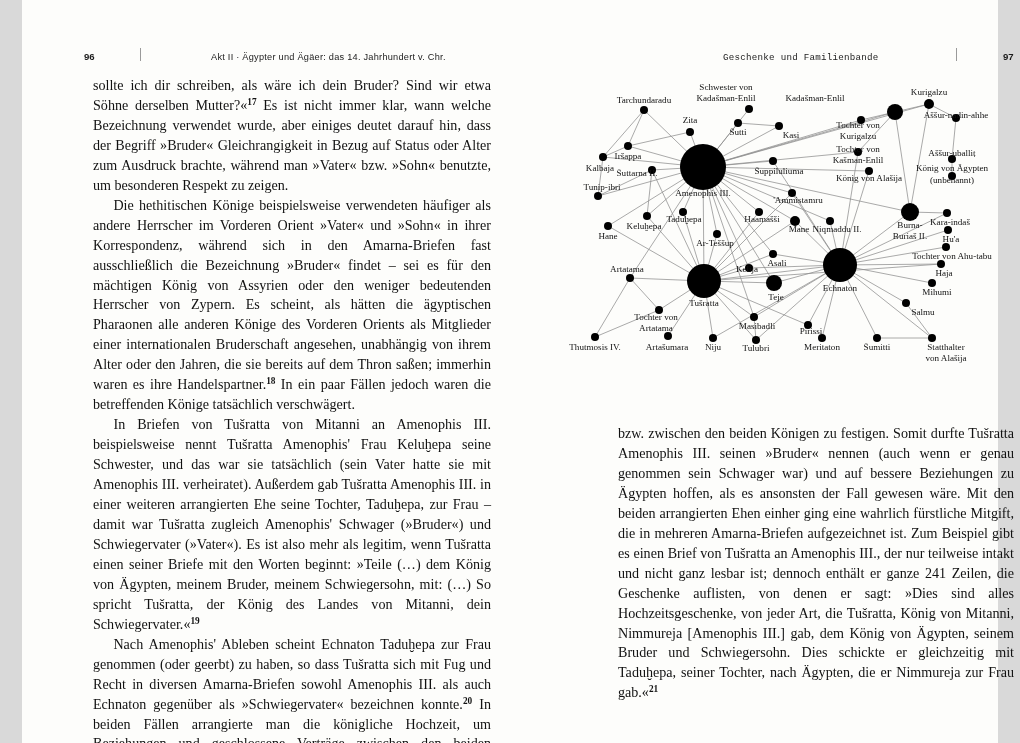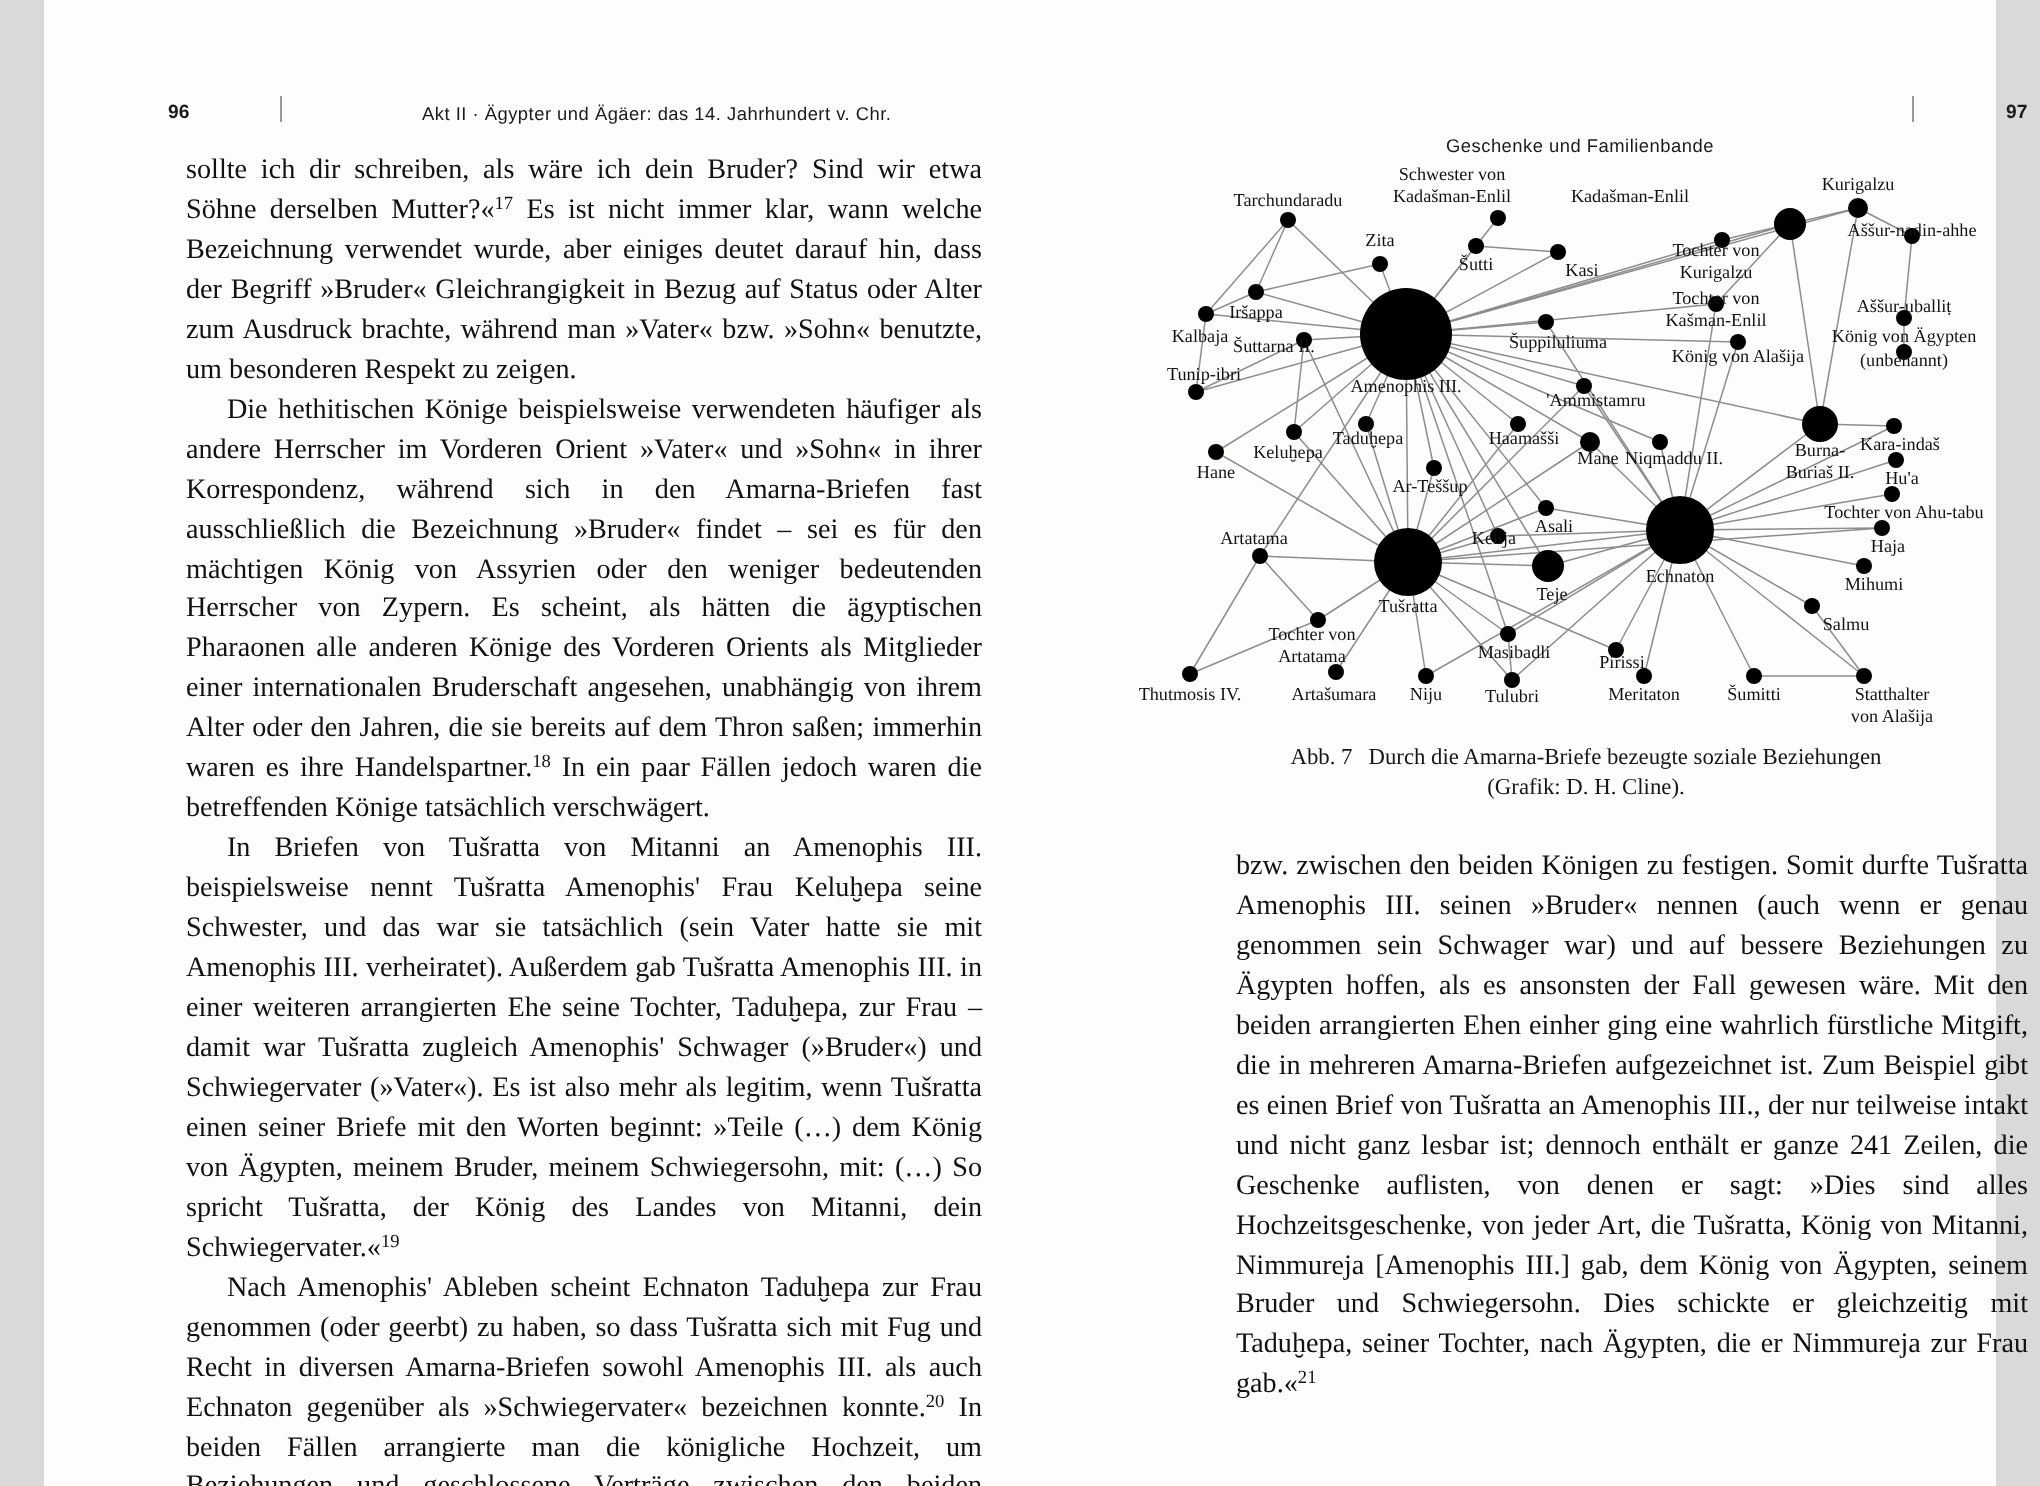--- a/index.html
+++ b/index.html
@@ -49,21 +49,21 @@
   .folio-rule {
     position: absolute;
     width: 1px;
     background: #9a9a9a;
     height: 13px;
   }
   #runhead-left  { left: 141px; top: 52px; margin-left: 48px; }
   #folio-left    { left: 62px;  top: 51px; }
   #rule-left     { left: 118px; top: 48px; }
 
-  #runhead-right { left: 701px; top: 68px; }
+  #runhead-right { left: 701px; top: 52px; font-family: Liberation Mono, monospace; }
   #folio-right   { left: 946px; top: 51px; margin-left: 35px; }
   #rule-right    { left: 934px; top: 48px; }
 
   
   .col {
     position: absolute;
     width: 398px;
     font-size: 14.1px;
     line-height: 19.95px;
     text-align: justify;
@@ -72,21 +72,21 @@
     hyphens: manual;
   }
   #col-left  { left: 71px;  top: 76px; }
   #col-right { left: 596px; top: 424px; width: 396px; }
   .col p { margin: 0; }
   .col p.indent { text-indent: 1.45em; }
   sup {
     font-size: 0.66em;
     line-height: 0;
     vertical-align: 0.5em;
-    font-weight: normal;
+    font-weight: bold;
   }
 
   
   #figure {
     position: absolute;
     left: 529px;
     top: 72px;
     width: 447px;
     height: 296px;
   }
@@ -330,21 +330,17 @@
           <text x="116" y="278" text-anchor="middle" fill="#121212" font-size="9.1" font-family="&quot;Liberation Serif&quot;, serif">Artašumara</text>
           <text x="162" y="278" text-anchor="middle" fill="#121212" font-size="9.1" font-family="&quot;Liberation Serif&quot;, serif">Niju</text>
           <text x="205" y="279" text-anchor="middle" fill="#121212" font-size="9.1" font-family="&quot;Liberation Serif&quot;, serif">Tulubri</text>
           <text x="271" y="278" text-anchor="middle" fill="#121212" font-size="9.1" font-family="&quot;Liberation Serif&quot;, serif">Meritaton</text>
           <text x="326" y="278" text-anchor="middle" fill="#121212" font-size="9.1" font-family="&quot;Liberation Serif&quot;, serif">Šumitti</text>
           <text x="395" y="278" text-anchor="middle" fill="#121212" font-size="9.1" font-family="&quot;Liberation Serif&quot;, serif">Statthalter</text>
           <text x="395" y="289" text-anchor="middle" fill="#121212" font-size="9.1" font-family="&quot;Liberation Serif&quot;, serif">von Alašija</text>
         </g>
       </svg>
   </div>
-  <div class="fig-caption">
-    <span class="cap-num">Abb. 7</span><span>Durch die Amarna-Briefe bezeugte soziale Beziehungen</span><br>
-    <span>(Grafik: D. H. Cline).</span>
-  </div>
 
   <div class="col" id="col-right">
       <p>bzw. zwischen den beiden Königen zu festigen. Somit durfte Tušratta Amenophis III. seinen »Bruder« nennen (auch wenn er genau genommen sein Schwager war) und auf bessere Beziehungen zu Ägypten hoffen, als es ansonsten der Fall gewesen wäre. Mit den beiden arrangierten Ehen einher ging eine wahrlich fürstliche Mitgift, die in mehreren Amarna-Briefen aufgezeichnet ist. Zum Beispiel gibt es einen Brief von Tušratta an Amenophis III., der nur teilweise intakt und nicht ganz lesbar ist; dennoch enthält er ganze 241 Zeilen, die Geschenke auflisten, von denen er sagt: »Dies sind alles Hochzeitsgeschenke, von jeder Art, die Tušratta, König von Mitanni, Nimmureja [Amenophis III.] gab, dem König von Ägypten, seinem Bruder und Schwiegersohn. Dies schickte er gleichzeitig mit Taduḫepa, seiner Tochter, nach Ägypten, die er Nimmureja zur Frau gab.«<sup>21</sup></p>
     </div>
 </div>
 
 </body></html>

